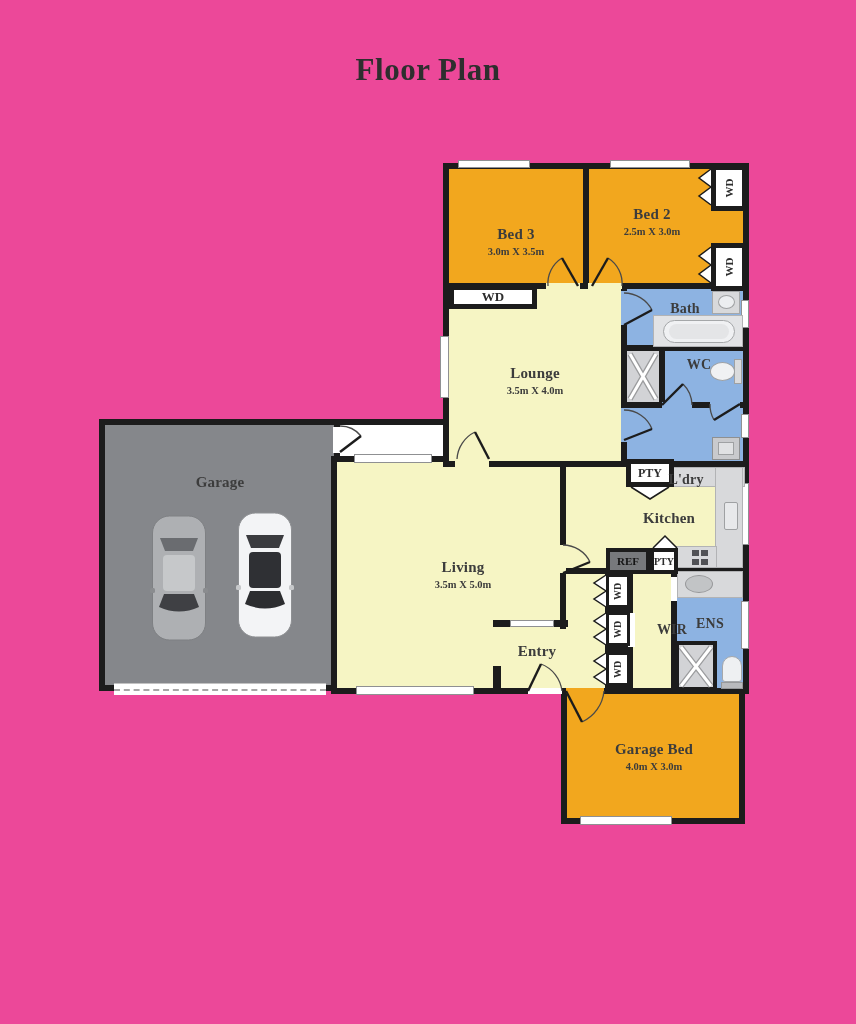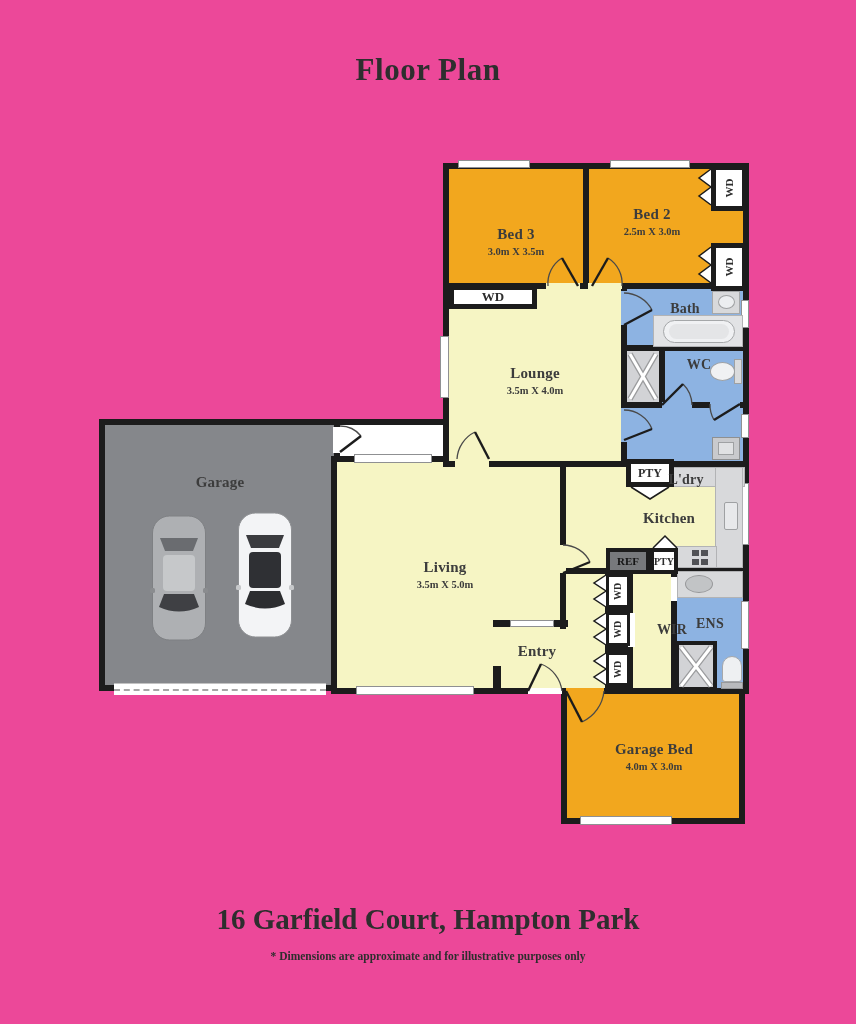--- a/index.html
+++ b/index.html
@@ -168,21 +168,21 @@
     <span class="rdim">3.0m X 3.5m</span>
     </div>
   <div class="label" style="left:652px;top:205px;">
     <span class="rname">Bed 2</span>
     <span class="rdim">2.5m X 3.0m</span>
     </div>
   <div class="label" style="left:535px;top:364px;">
     <span class="rname">Lounge</span>
     <span class="rdim">3.5m X 4.0m</span>
     </div>
-  <div class="label" style="left:445px;top:558px;">
+  <div class="label" style="left:463px;top:558px;">
     <span class="rname">Living</span>
     <span class="rdim">3.5m X 5.0m</span>
     </div>
   <div class="label" style="left:654px;top:740px;">
     <span class="rname">Garage Bed</span>
     <span class="rdim">4.0m X 3.0m</span>
     </div>
   <div class="label" style="left:220px;top:461px;margin-top:12px;">
     <span class="rname">Garage</span>
     </div>
@@ -247,15 +247,13 @@
     <path class="xw" d="M681,647 L711,686 M711,647 L681,686"></path>
 
     <g>
       <rect x="692" y="550" width="7" height="6" fill="#515256"></rect>
         <rect x="701" y="550" width="7" height="6" fill="#515256"></rect>
       <rect x="692" y="559" width="7" height="6" fill="#515256"></rect>
         <rect x="701" y="559" width="7" height="6" fill="#515256"></rect>
     </g>
   </svg>
 
-  <div class="address">16 Garfield Court, Hampton Park</div>
-  <div class="disclaimer">* Dimensions are approximate and for illustrative purposes only</div>
 </div>
 
 </body></html>

